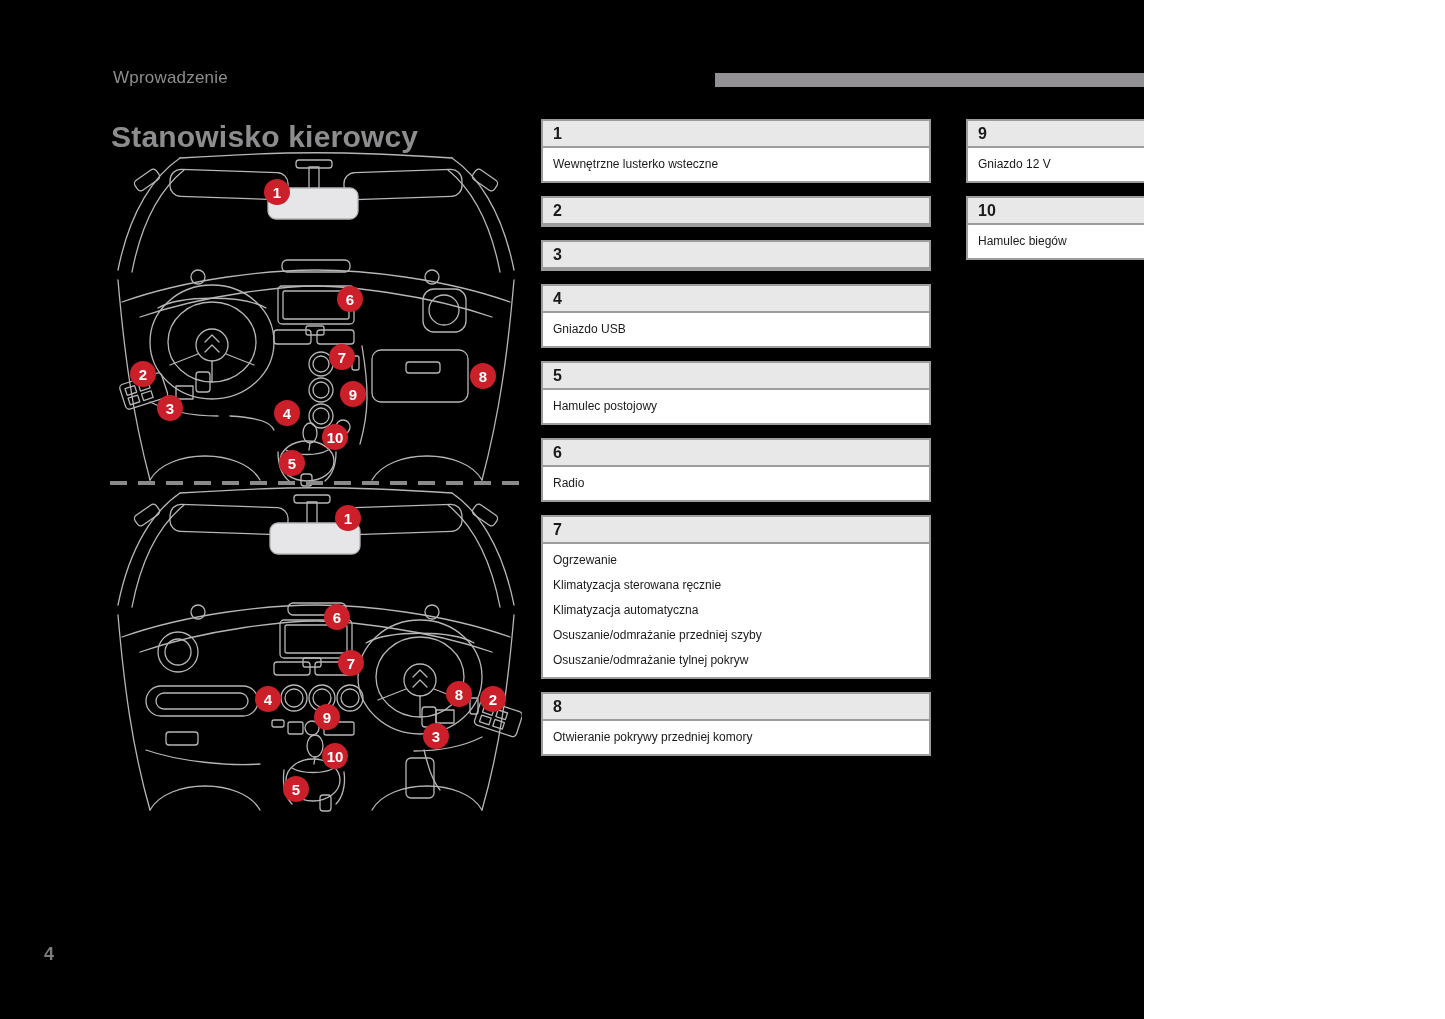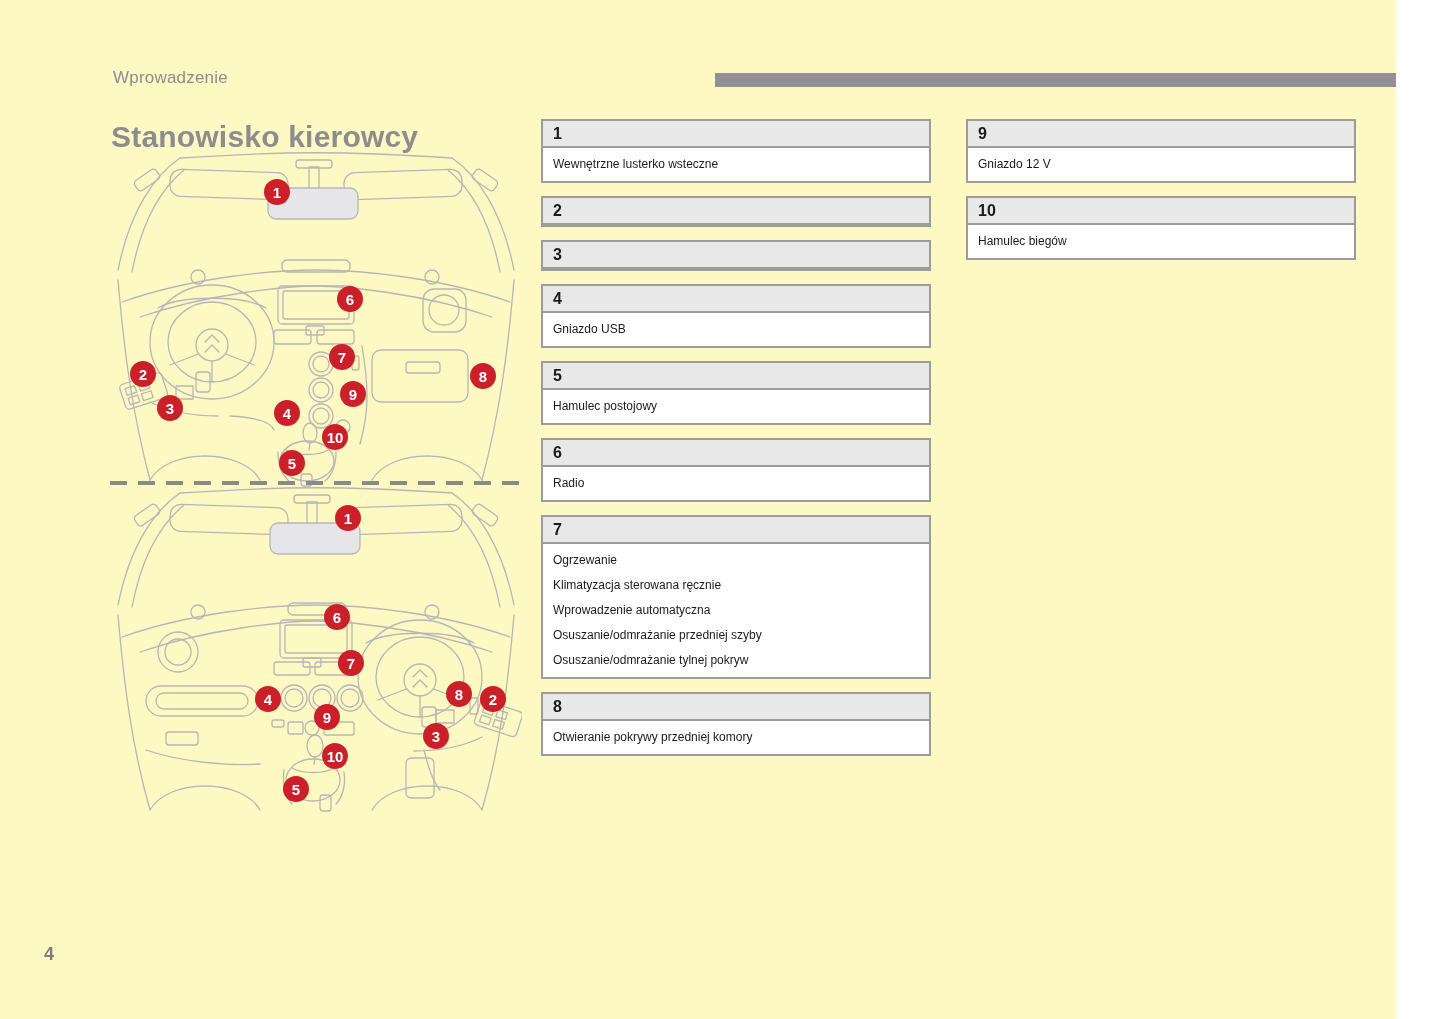--- a/index.html
+++ b/index.html
@@ -1,20 +1,20 @@
 <!DOCTYPE html>
 <html><head>
 <meta charset="utf-8">
 <style>
   * { margin:0; padding:0; box-sizing:border-box; }
   html,body { background:#ffffff; }
   .page {
     position:relative;
-    width:1396px; height:1019px;
-    background:#fef9c3;
+    width:1144px; height:1019px;
+    background:#000000;
     font-family:"Liberation Sans", sans-serif;
     overflow:hidden;
     text-decoration:underline;
   }
   .breadcrumb {
     position:absolute; left:113px; top:68px;
     font-size:17px; color:#8d8d8f; letter-spacing:.2px;
   }
   .top-bar {
     position:absolute; left:715px; top:73px;
@@ -317,21 +317,21 @@
     <div class="legend-body">
           <div class="legend-line">Radio</div>
         </div>
   </div>
 
   <div class="legend-block">
     <div class="legend-header">7</div>
     <div class="legend-body">
           <div class="legend-line">Ogrzewanie</div>
           <div class="legend-line">Klimatyzacja sterowana ręcznie</div>
-          <div class="legend-line">Wprowadzenie automatyczna</div>
+          <div class="legend-line">Klimatyzacja automatyczna</div>
           <div class="legend-line">Osuszanie/odmrażanie przedniej szyby</div>
           <div class="legend-line">Osuszanie/odmrażanie tylnej pokryw</div>
         </div>
   </div>
 
   <div class="legend-block">
     <div class="legend-header">8</div>
     <div class="legend-body">
           <div class="legend-line">Otwieranie pokrywy przedniej komory</div>
         </div>

